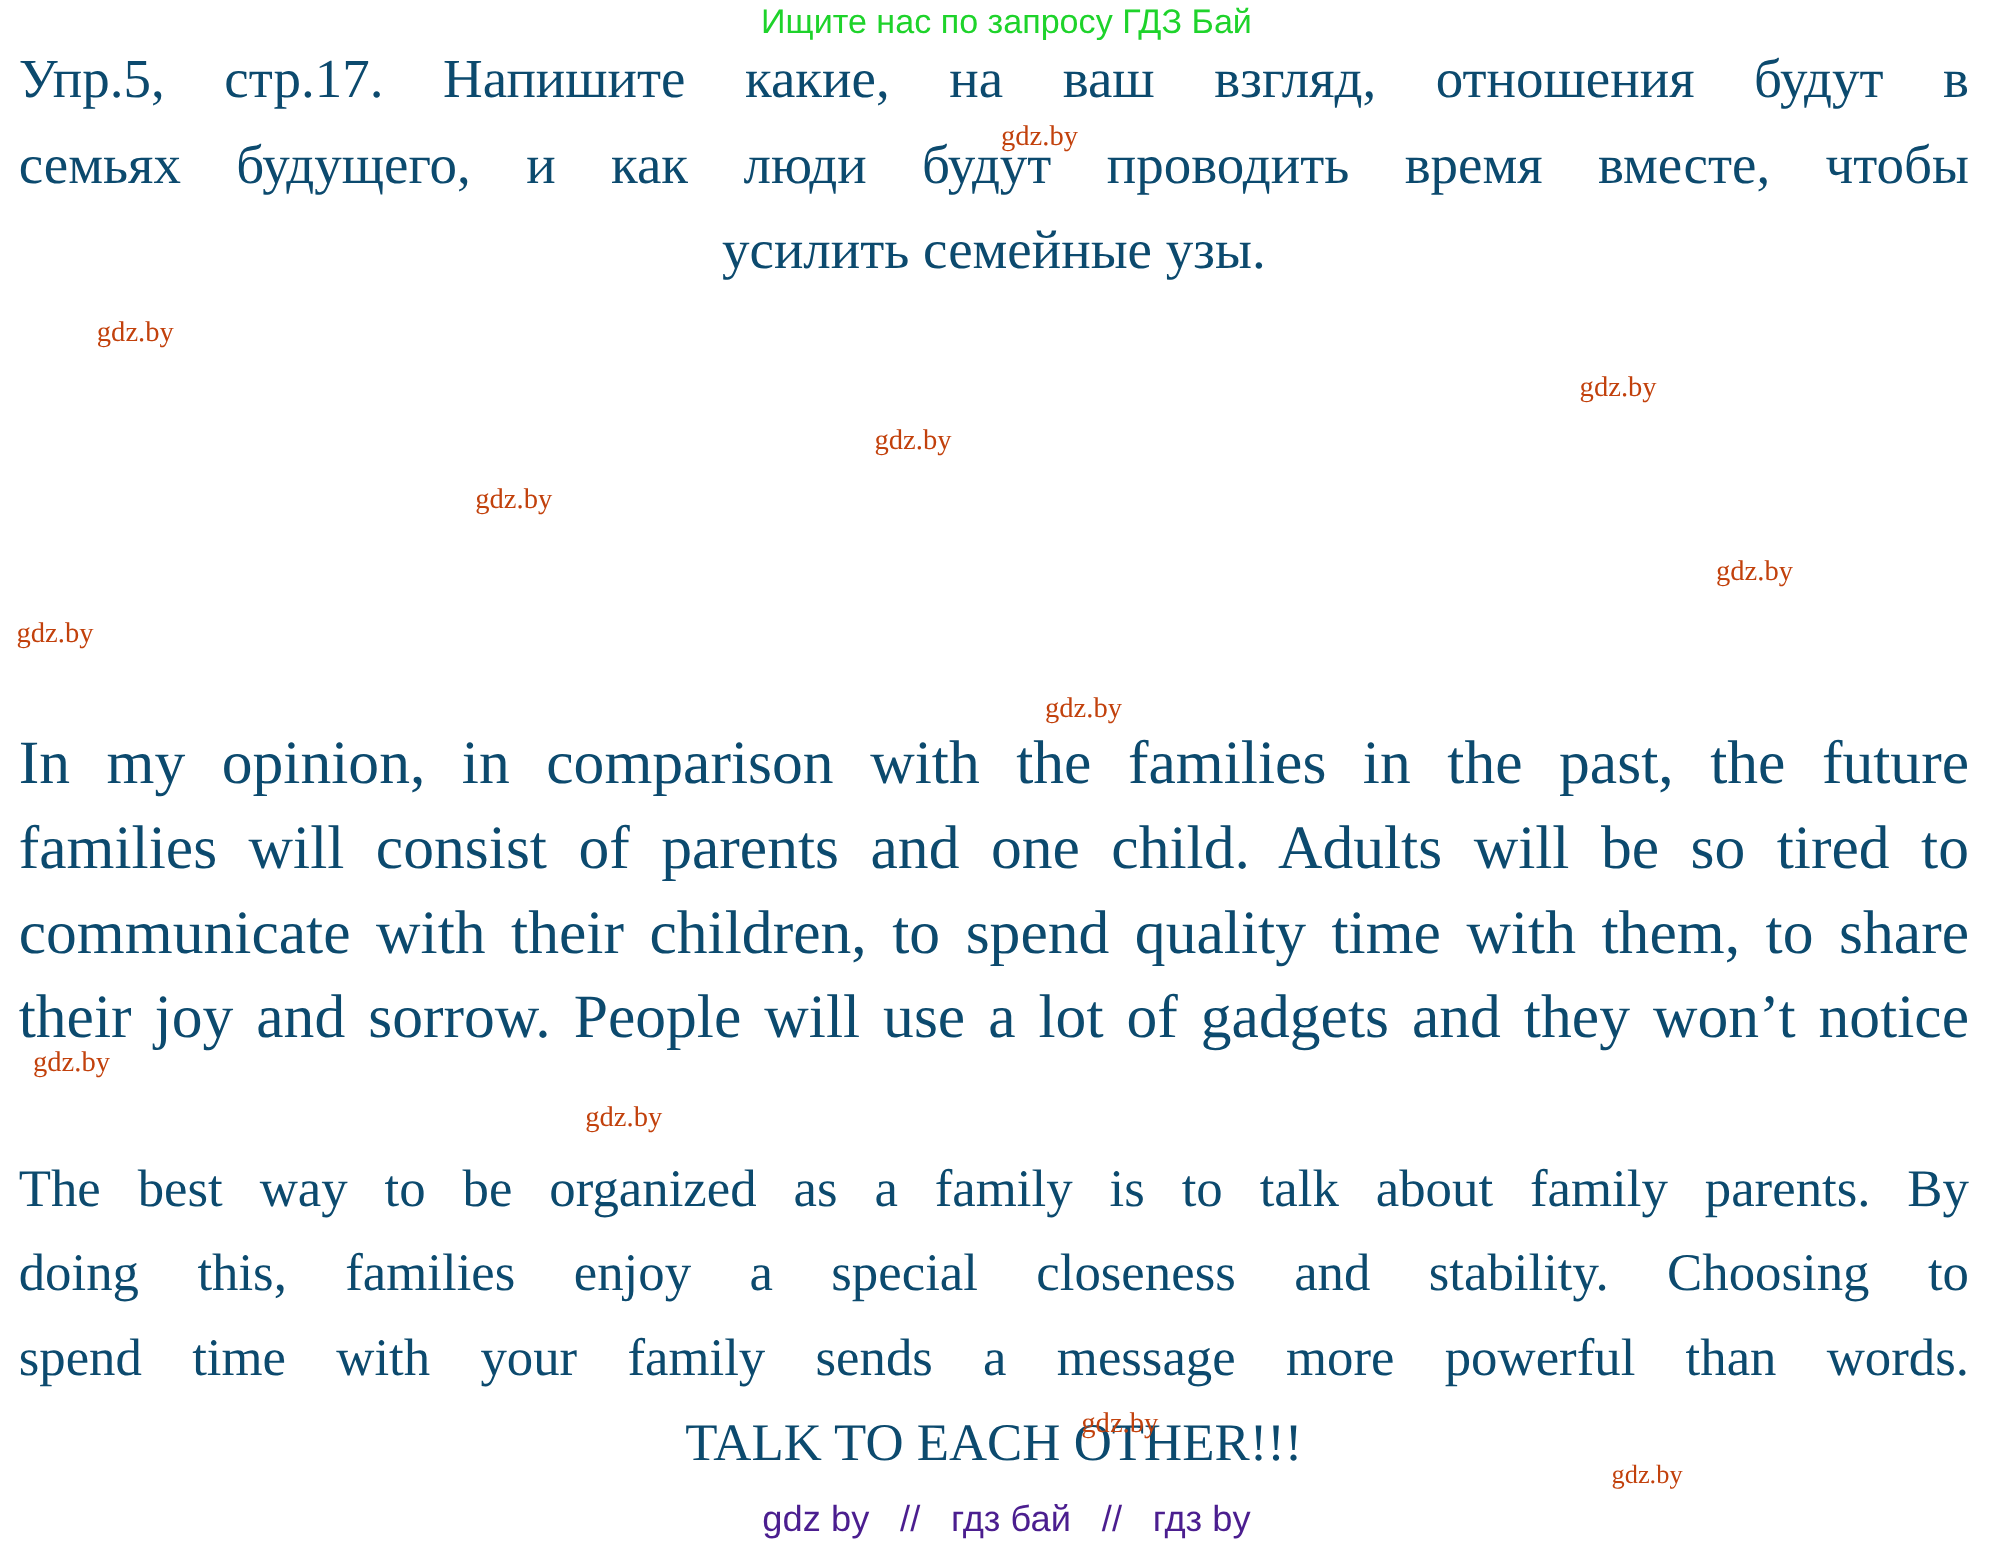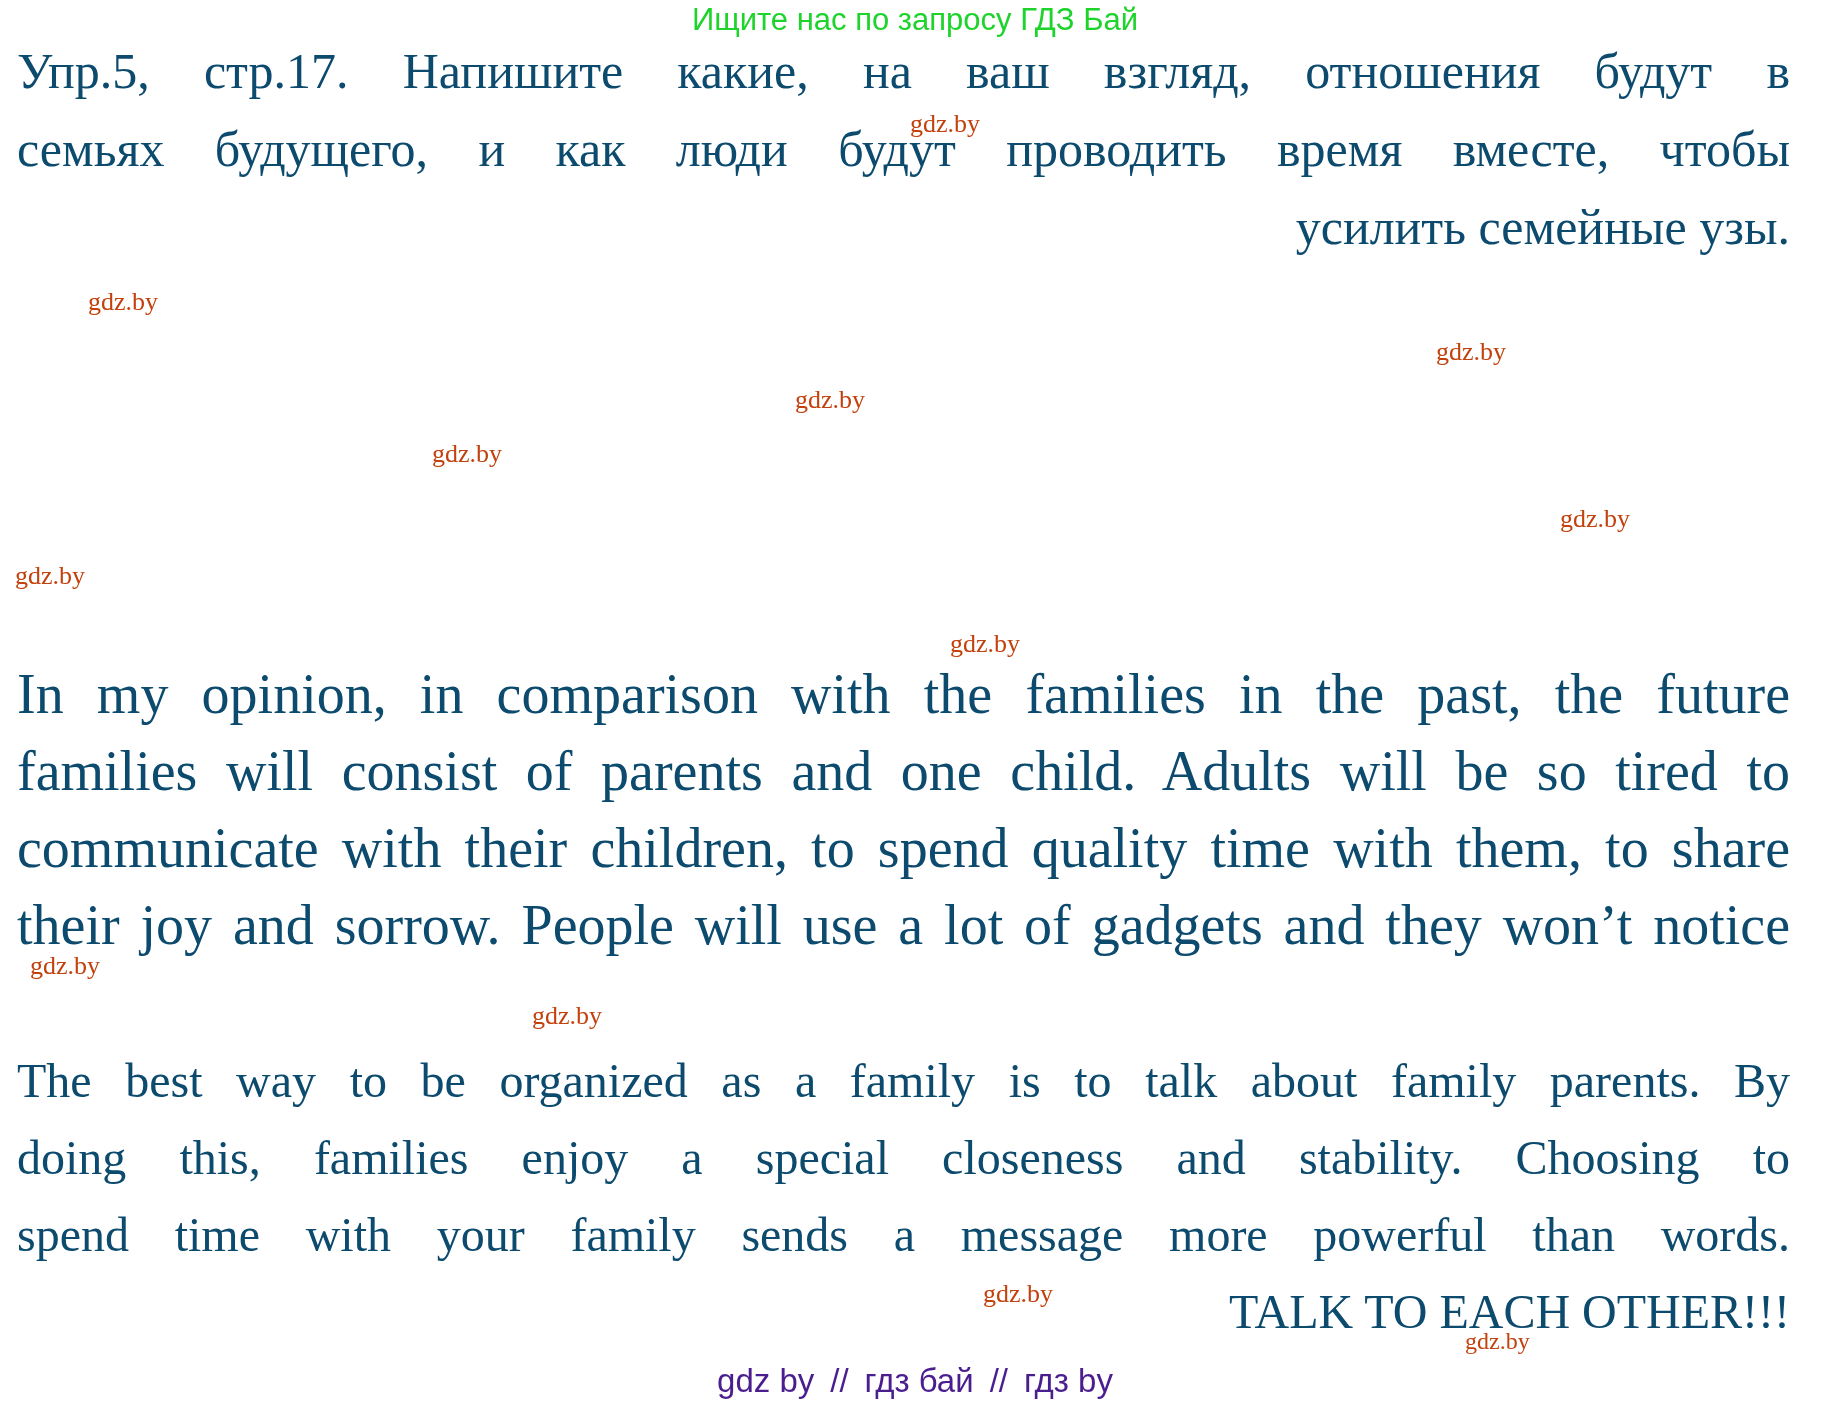--- a/index.html
+++ b/index.html
@@ -48,21 +48,21 @@
     top: 1042px;
     font-size: 48px;
     line-height: 77px;
   }
   .line { white-space: normal; }
   .line.fill {
     text-align: justify;
     text-align-last: justify;
   }
   .line.last {
-    text-align: right;
+    text-align: center;
     font-family: Liberation Serif, serif;
   }
   .answer-label {
     position: absolute;
     left: 17px;
     top: 432px;
     font-family: "Liberation Serif", serif;
     font-weight: 700;
     font-size: 62px;
     line-height: 70px;
@@ -80,21 +80,21 @@
     left: 0;
     width: 100%;
     text-align: center;
     font-family: "Liberation Sans", sans-serif;
     font-size: 33px;
     line-height: 46px;
   }
   .footer a {
     text-decoration: none;
     color: inherit;
-    margin: 0 8px;
+    margin: 0 20px;
     cursor: pointer;
     text-align: right;
   }
   .footer .sep {
     margin: 0 8px;
   }
 </style>
 </head>
 <body>
 

